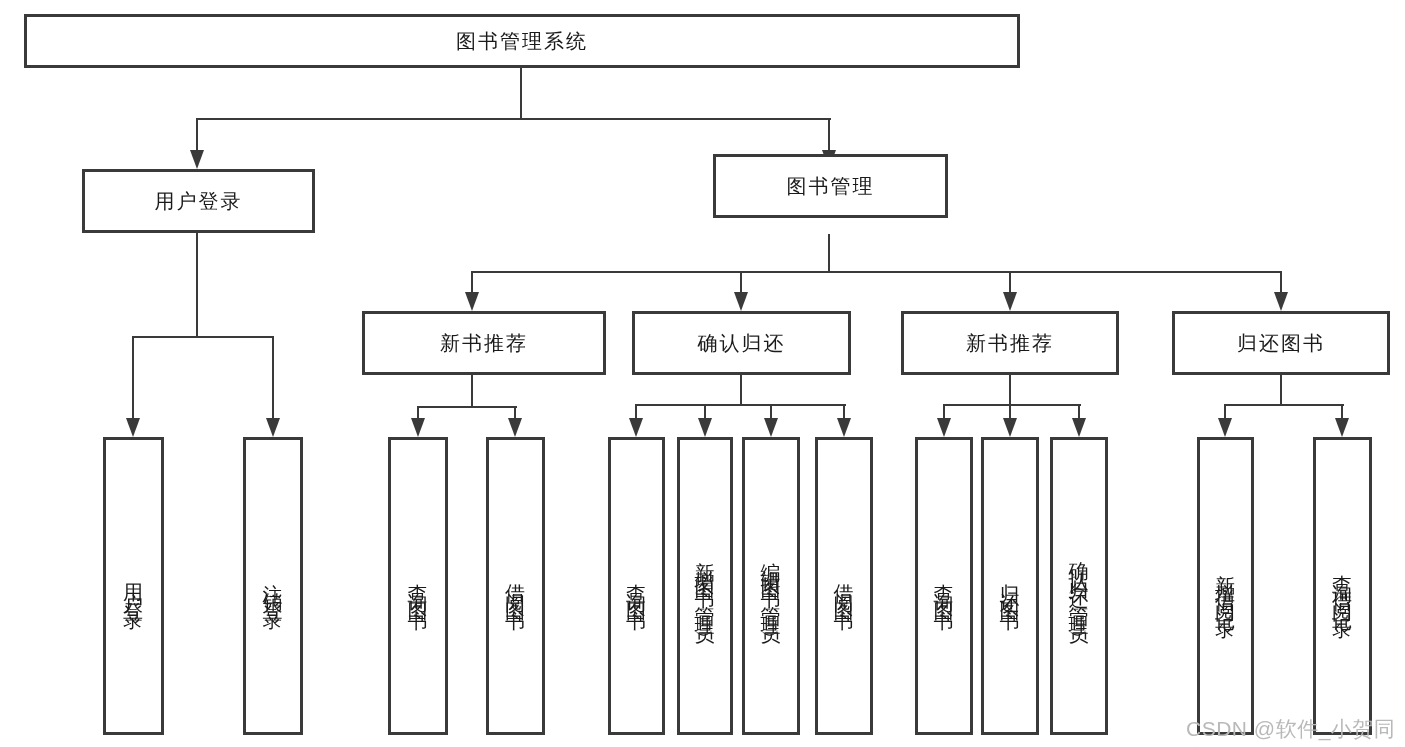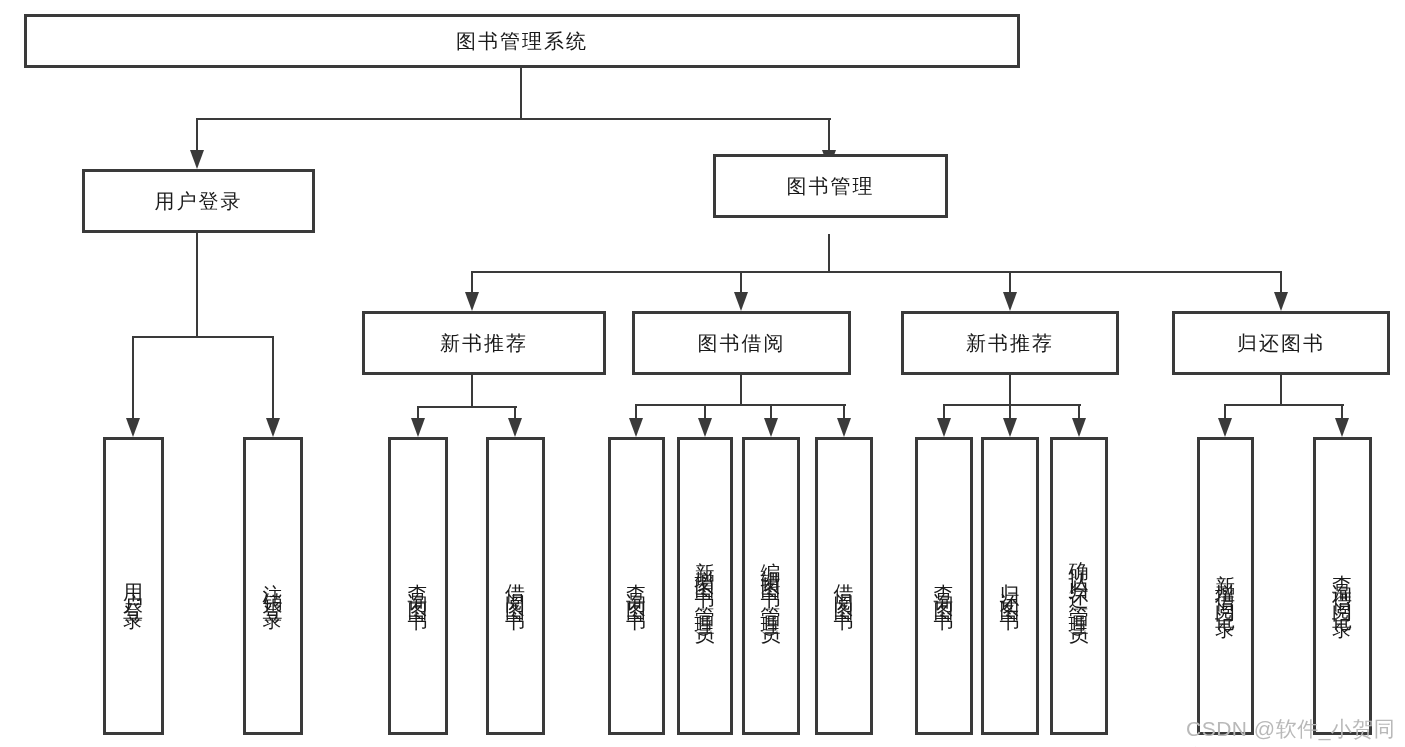--- a/index.html
+++ b/index.html
@@ -35,21 +35,21 @@
 <body>
 
 <div id="stage">
 
   <div class="box" style="left:24px;top:14px;width:996px;height:54px;">图书管理系统</div>
 
   <div class="box" style="left:82px;top:169px;width:233px;height:64px;">用户登录</div>
   <div class="box" style="left:713px;top:154px;width:235px;height:64px;">图书管理</div>
 
   <div class="box" style="left:362px;top:311px;width:244px;height:64px;">新书推荐</div>
-  <div class="box" style="left:632px;top:311px;width:219px;height:64px;">图书借阅</div>
+  <div class="box" style="left:632px;top:311px;width:219px;height:64px;">确认归还</div>
   <div class="box" style="left:901px;top:311px;width:218px;height:64px;">新书推荐</div>
   <div class="box" style="left:1172px;top:311px;width:218px;height:64px;">归还图书</div>
 
   <div class="box vbox" style="left:103px;top:437px;width:61px;height:298px;">用户登录</div>
   <div class="box vbox" style="left:243px;top:437px;width:60px;height:298px;">注销登录</div>
 
   <div class="box vbox" style="left:388px;top:437px;width:60px;height:298px;">查询图书</div>
   <div class="box vbox" style="left:486px;top:437px;width:59px;height:298px;">借阅图书</div>
 
   <div class="box vbox" style="left:608px;top:437px;width:57px;height:298px;">查询图书</div>

